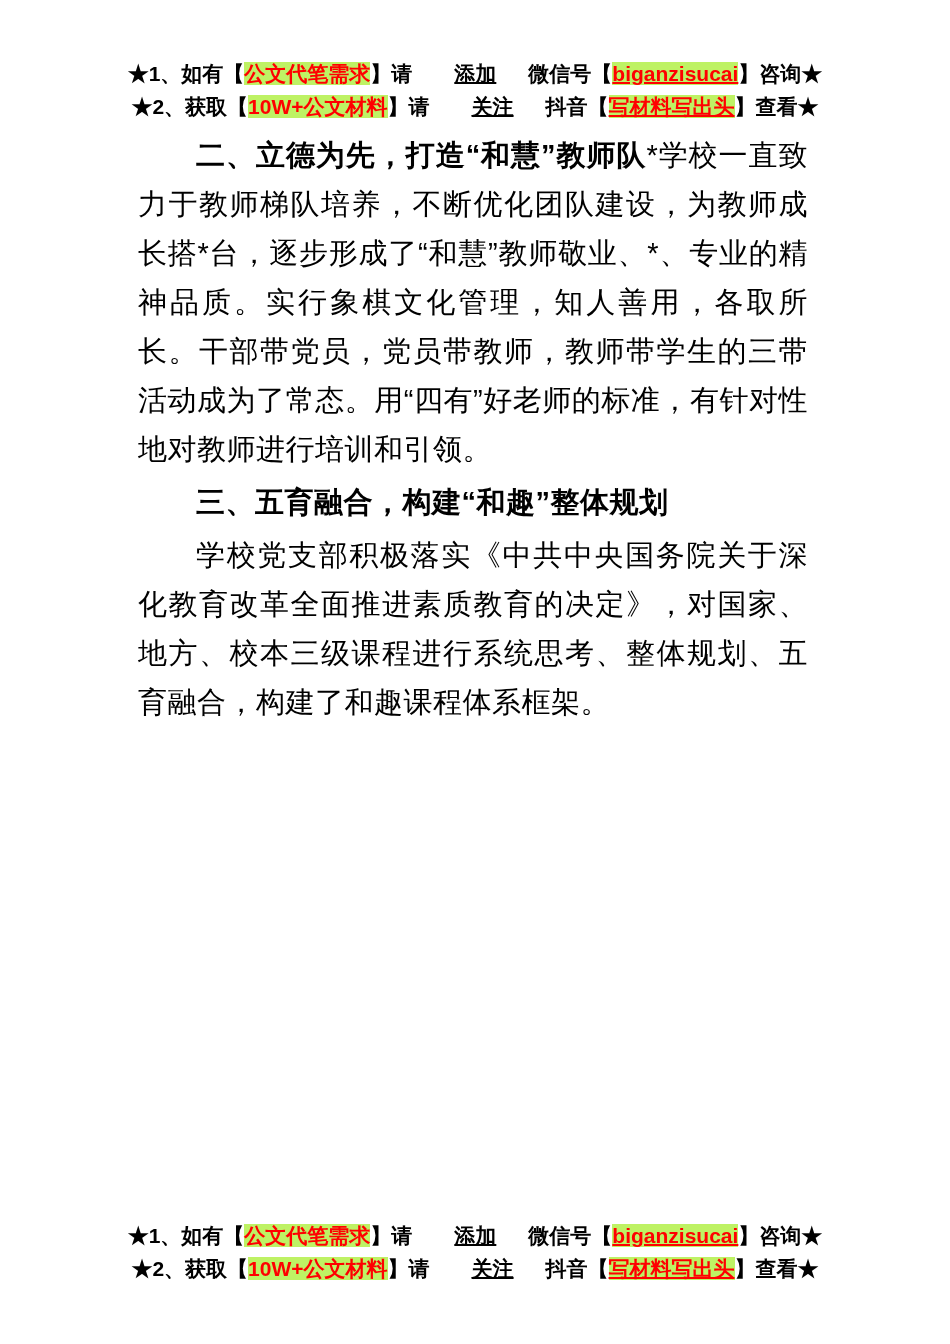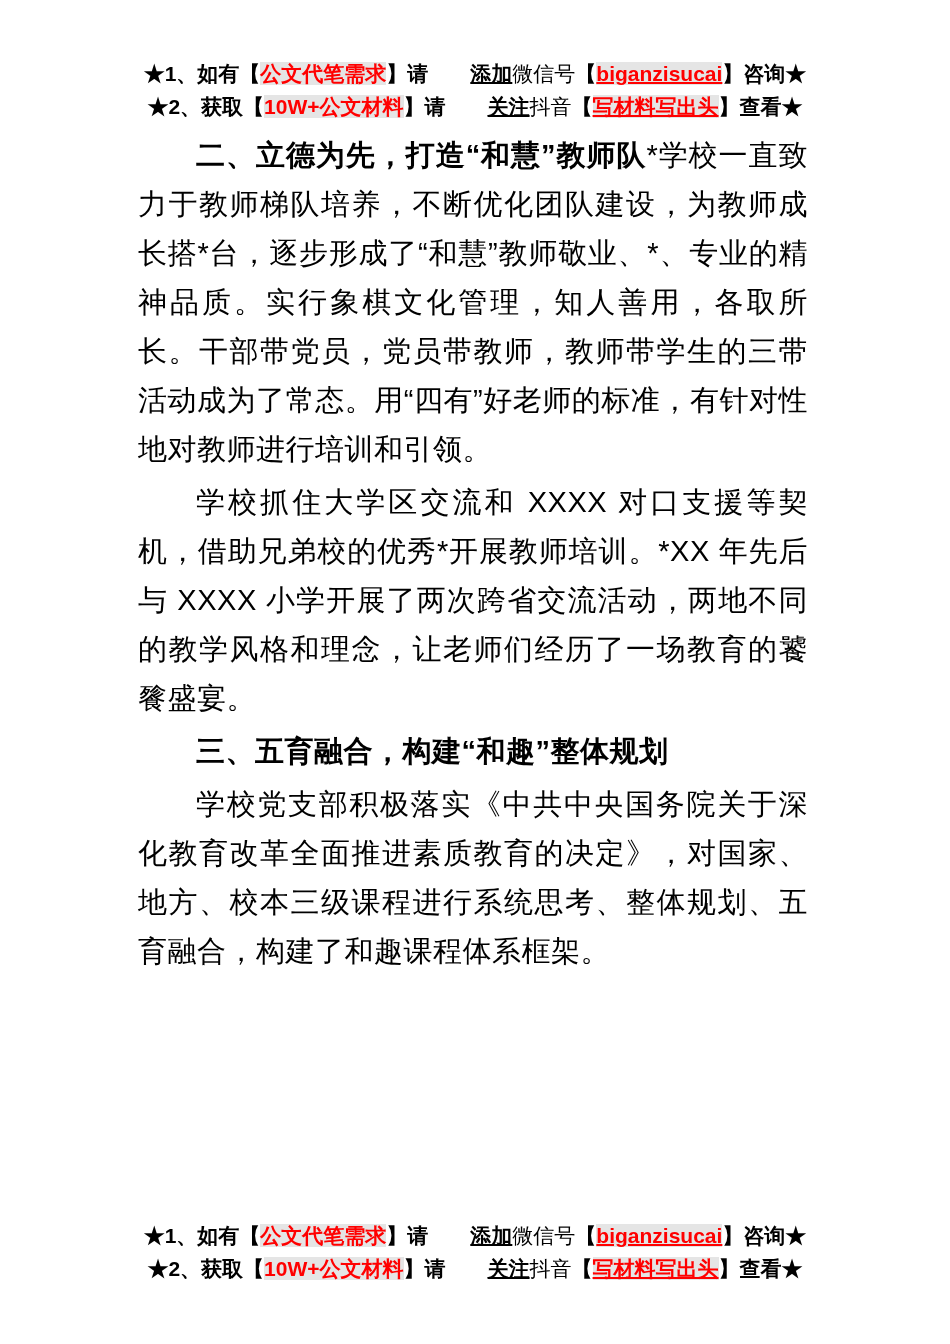--- a/index.html
+++ b/index.html
@@ -20,24 +20,24 @@
     white-space: nowrap;
   }
   .notice-top { padding-top: 57px; }
   .notice-bottom {
     position: absolute;
     left: 0;
     right: 0;
     top: 1219px;
   }
   .seg-bold { font-weight: bold; }
-  .seg-regular { font-weight: normal; }
+  .seg-regular { font-weight: bold; padding-left: 32px; }
   .seg-highlight {
     color: #ff0000;
-    background: #e5e5e5;
+    background: #bef264;
     font-weight: bold;
   }
   .seg-underline {
     text-decoration: underline;
     text-decoration-thickness: 2px;
     margin-left: 42px;
   }
   .seg-red-underline {
     text-decoration: underline;
     text-decoration-color: #ff0000;
@@ -66,21 +66,20 @@
     <div class="notice-line">
       <span class="seg-bold">★1、如有【</span><span class="seg-highlight">公文代笔需求</span><span class="seg-bold">】请</span><span class="seg-bold seg-underline">添加</span><span class="seg-regular">微信号</span><span class="seg-bold">【</span><span class="seg-highlight seg-red-underline">biganzisucai</span><span class="seg-bold">】咨询★</span>
     </div>
     <div class="notice-line">
       <span class="seg-bold">★2、获取【</span><span class="seg-highlight">10W+公文材料</span><span class="seg-bold">】请</span><span class="seg-bold seg-underline">关注</span><span class="seg-regular">抖音</span><span class="seg-bold">【</span><span class="seg-highlight seg-red-underline">写材料写出头</span><span class="seg-bold">】查看★</span>
     </div>
   </div>
 
   <div class="content">
     <p class="para"><strong>二、立德为先，打造“和慧”教师队</strong><span>*学校一直致力于教师梯队培养，不断优化团队建设，为教师成长搭*台，逐步形成了“和慧”教师敬业、*、专业的精神品质。实行象棋文化管理，知人善用，各取所长。干部带党员，党员带教师，教师带学生的三带活动成为了常态。用“四有”好老师的标准，有针对性地对教师进行培训和引领。</span></p>
-    <p class="para">学校抓住大学区交流和 XXXX 对口支援等契机，借助兄弟校的优秀*开展教师培训。*XX 年先后与 XXXX 小学开展了两次跨省交流活动，两地不同的教学风格和理念，让老师们经历了一场教育的饕餮盛宴。</p>
     <p class="para para-heading">三、五育融合，构建“和趣”整体规划</p>
     <p class="para">学校党支部积极落实《中共中央国务院关于深化教育改革全面推进素质教育的决定》，对国家、地方、校本三级课程进行系统思考、整体规划、五育融合，构建了和趣课程体系框架。</p>
   </div>
 
   <div class="notice notice-bottom">
     <div class="notice-line">
       <span class="seg-bold">★1、如有【</span><span class="seg-highlight">公文代笔需求</span><span class="seg-bold">】请</span><span class="seg-bold seg-underline">添加</span><span class="seg-regular">微信号</span><span class="seg-bold">【</span><span class="seg-highlight seg-red-underline">biganzisucai</span><span class="seg-bold">】咨询★</span>
     </div>
     <div class="notice-line">
       <span class="seg-bold">★2、获取【</span><span class="seg-highlight">10W+公文材料</span><span class="seg-bold">】请</span><span class="seg-bold seg-underline">关注</span><span class="seg-regular">抖音</span><span class="seg-bold">【</span><span class="seg-highlight seg-red-underline">写材料写出头</span><span class="seg-bold">】查看★</span>

